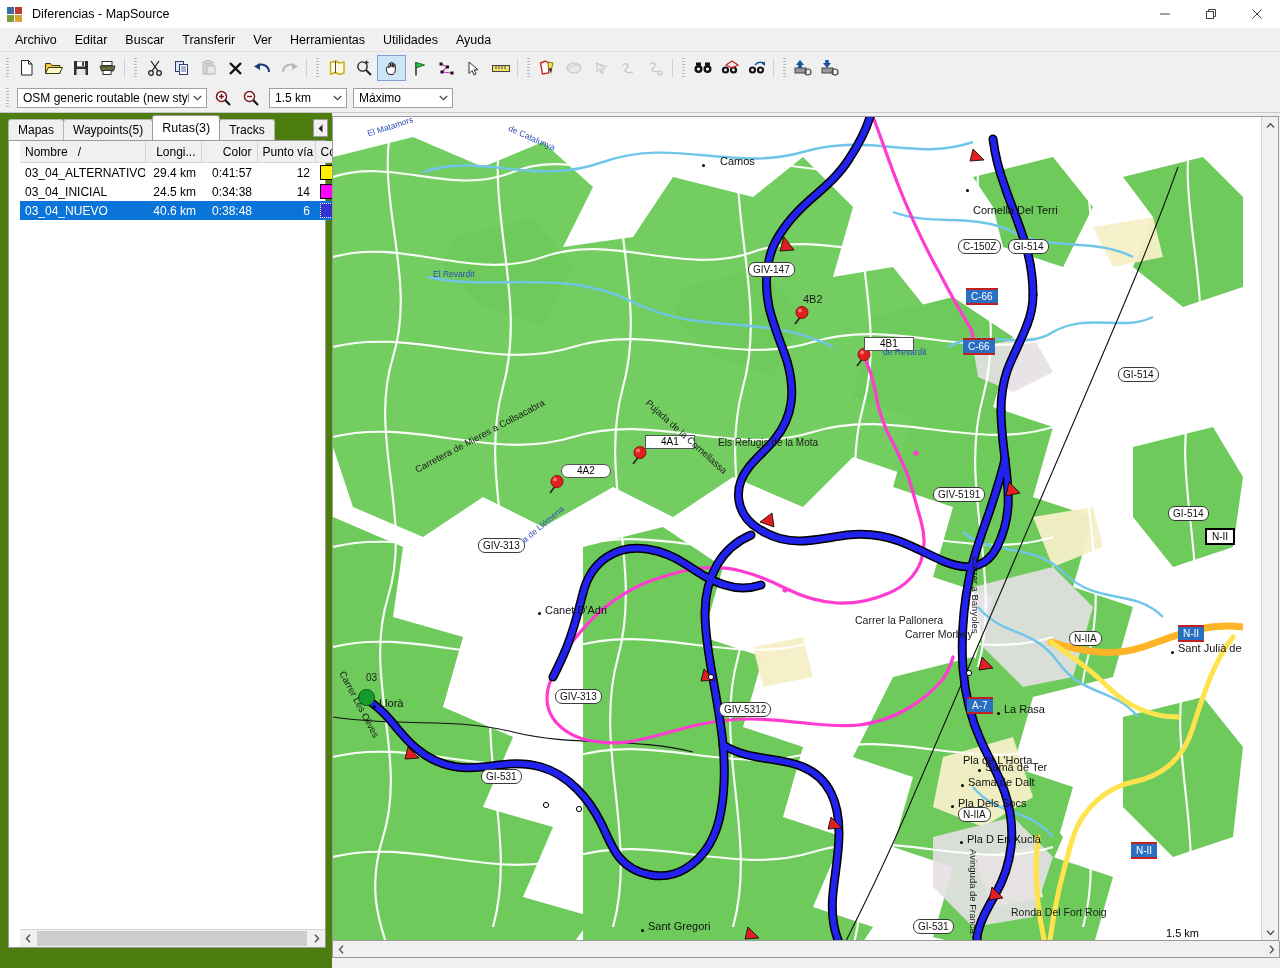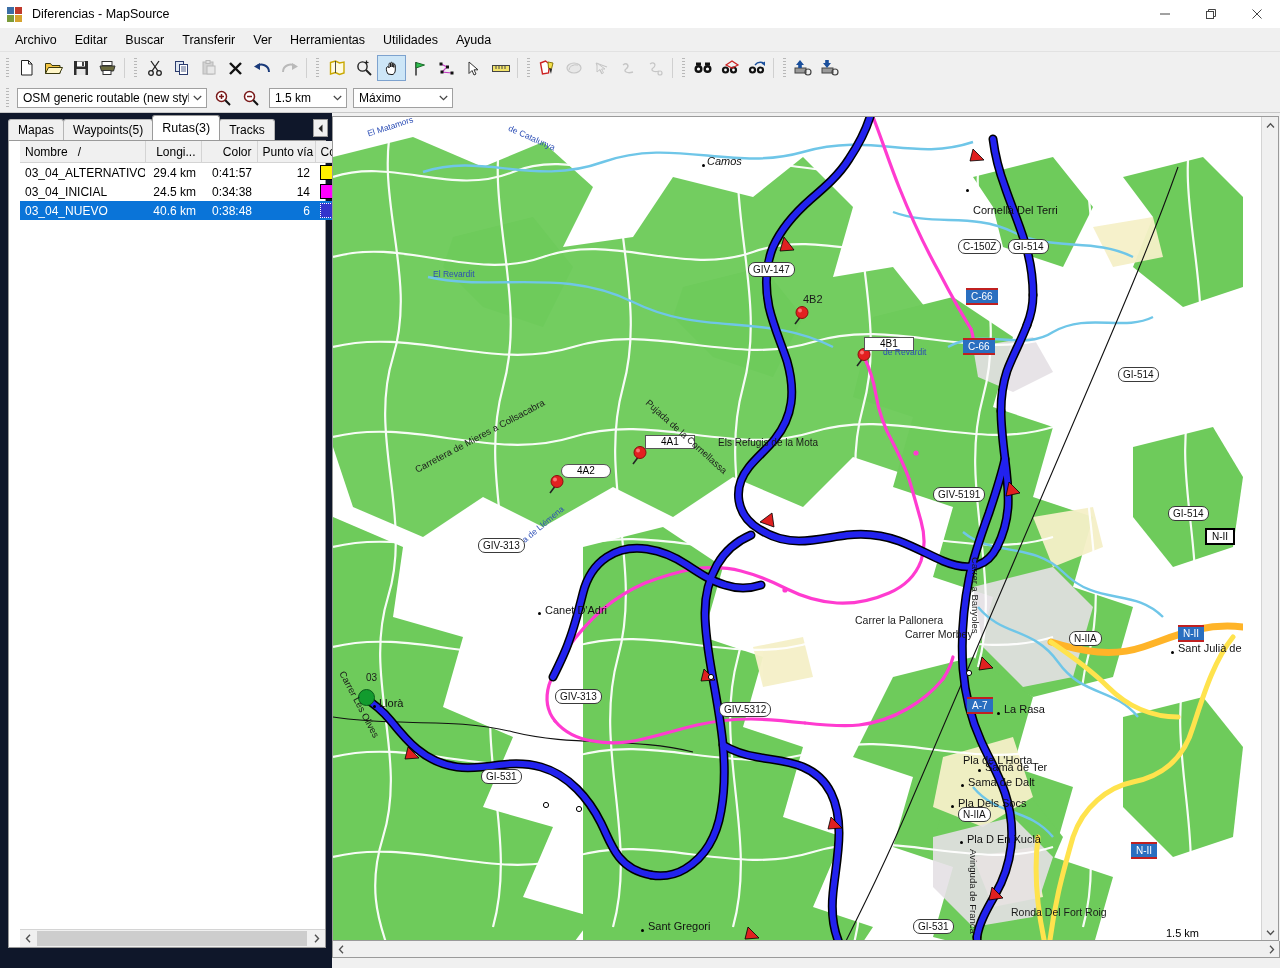--- a/index.html
+++ b/index.html
@@ -48,21 +48,21 @@
   .combo .carr{width:17px;display:flex;align-items:center;justify-content:center;color:#444;}
   .combo-map{width:190px;margin-left:4px;}
   .combo-scale{width:78px;margin-left:6px;}
   .combo-detail{width:100px;margin-left:6px;}
   .zbtn{width:25px;height:24px;display:flex;align-items:center;justify-content:center;margin-left:3px;flex:0 0 25px;}
 
   
   .content{flex:1;display:flex;min-height:0;background:#f0f0f0;position:relative;}
 
   
-  .leftpanel{width:332px;flex:0 0 332px;display:flex;flex-direction:column;background:#0f172a;position:relative;}
+  .leftpanel{width:332px;flex:0 0 332px;display:flex;flex-direction:column;background:#4d7c0f;position:relative;}
   .tabstrip{height:27px;display:flex;align-items:flex-end;padding-left:8px;flex:0 0 27px;position:relative;}
   .tab{height:20px;padding:0 9px;display:flex;align-items:center;font-size:12px;
        background:#f0f0f0;border:1px solid #b5b5b5;border-bottom:none;margin-right:-1px;
        border-radius:3px 3px 0 0;color:#000;white-space:nowrap;}
   .tab.sel{background:#fff;height:24px;font-size:12.5px;border-color:#9a9a9a;z-index:3;position:relative;}
   .collapse-btn{position:absolute;right:4px;top:6px;width:13px;height:16px;border:1px solid #9a9a9a;
                 background:#f0f0f0;display:flex;align-items:center;justify-content:center;}
   .listwrap{flex:1;margin:0 6px 0 8px;background:#fff;border:1px solid #9a9a9a;
             display:flex;flex-direction:column;min-height:0;padding-left:11px;}
   table.routes{border-collapse:collapse;width:100%;table-layout:fixed;}
@@ -703,21 +703,21 @@
           <div style="position:absolute;left:459px;top:188px;">
             <svg width="18" height="20" viewBox="0 0 18 20">
               <line x1="3" y1="19" x2="9" y2="11" stroke="#222" stroke-width="1.6"></line>
               <circle cx="10" cy="7.5" r="6" fill="#E32020" stroke="#8a0e0e" stroke-width="1"></circle>
               <circle cx="8" cy="5.5" r="2" fill="#ff8a8a" opacity="0.8"></circle>
             </svg>
           </div>
           <div class="mlbl" style="left:470px;top:176px;font-size:11px;">4B2</div>
 
           <div class="towndot" style="left:369px;top:47px;"></div>
-          <div class="mlbl town" style="left:374px;top:38px;font-style:italic;">Camos</div>
+          <div class="mlbl town" style="left:387px;top:38px;">Camos</div>
 
           <div class="towndot" style="left:633px;top:72px;"></div>
           <div class="mlbl town" style="left:640px;top:63px;margin-top:24px;">Cornellà Del Terri</div>
 
           <div class="towndot" style="left:205px;top:495px;"></div>
           <div class="mlbl town" style="left:212px;top:487px;">Canet D'Adri</div>
 
           <div class="towndot" style="left:40px;top:588px;"></div>
           <div class="mlbl town" style="left:46px;top:580px;">Llorà</div>
 

